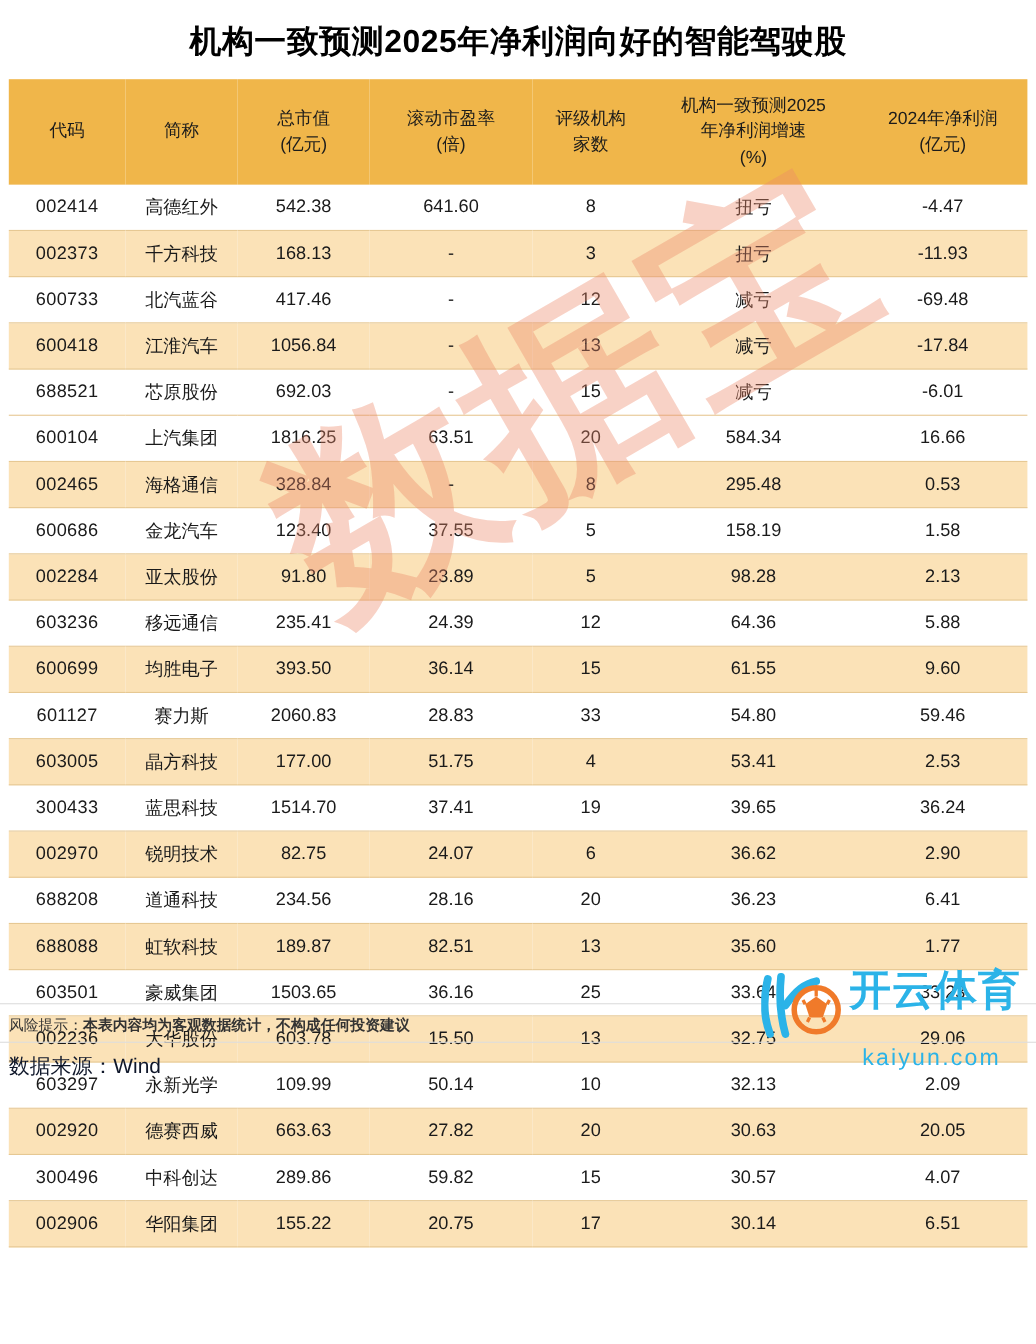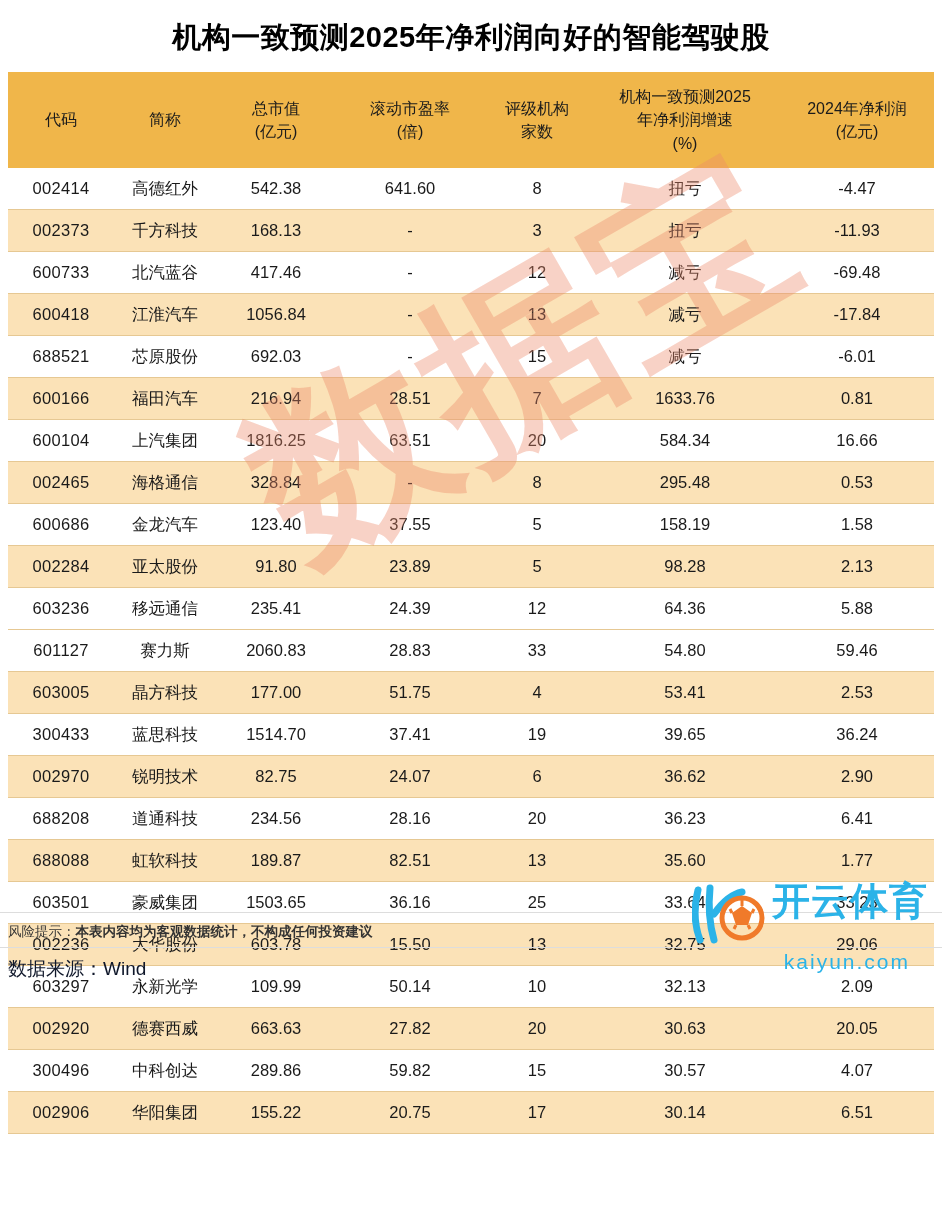--- a/index.html
+++ b/index.html
@@ -253,29 +253,20 @@
           </tr>
           <tr class="even">
             <td class="code">688521</td>
             <td class="name">芯原股份</td>
             <td>692.03</td>
             <td>-</td>
             <td>15</td>
             <td>减亏</td>
             <td>-6.01</td>
           </tr>
-          <tr class="odd">
-            <td class="code">600166</td>
-            <td class="name">福田汽车</td>
-            <td>216.94</td>
-            <td>28.51</td>
-            <td>7</td>
-            <td>1633.76</td>
-            <td>0.81</td>
-          </tr>
           <tr class="even">
             <td class="code">600104</td>
             <td class="name">上汽集团</td>
             <td>1816.25</td>
             <td>63.51</td>
             <td>20</td>
             <td>584.34</td>
             <td>16.66</td>
           </tr>
           <tr class="odd">
@@ -306,20 +297,29 @@
             <td>2.13</td>
           </tr>
           <tr class="even">
             <td class="code">603236</td>
             <td class="name">移远通信</td>
             <td>235.41</td>
             <td>24.39</td>
             <td>12</td>
             <td>64.36</td>
             <td>5.88</td>
+          </tr>
+          <tr class="odd">
+            <td class="code">600699</td>
+            <td class="name">均胜电子</td>
+            <td>393.50</td>
+            <td>36.14</td>
+            <td>15</td>
+            <td>61.55</td>
+            <td>9.60</td>
           </tr>
           <tr class="even">
             <td class="code">601127</td>
             <td class="name">赛力斯</td>
             <td>2060.83</td>
             <td>28.83</td>
             <td>33</td>
             <td>54.80</td>
             <td>59.46</td>
           </tr>

